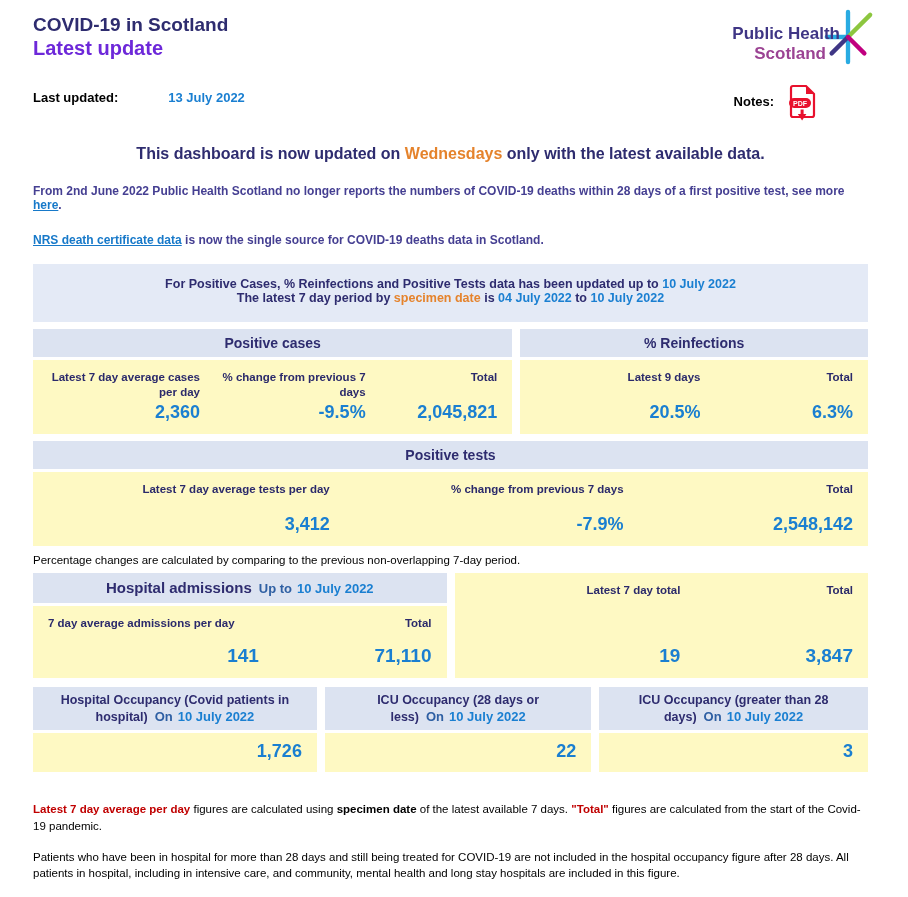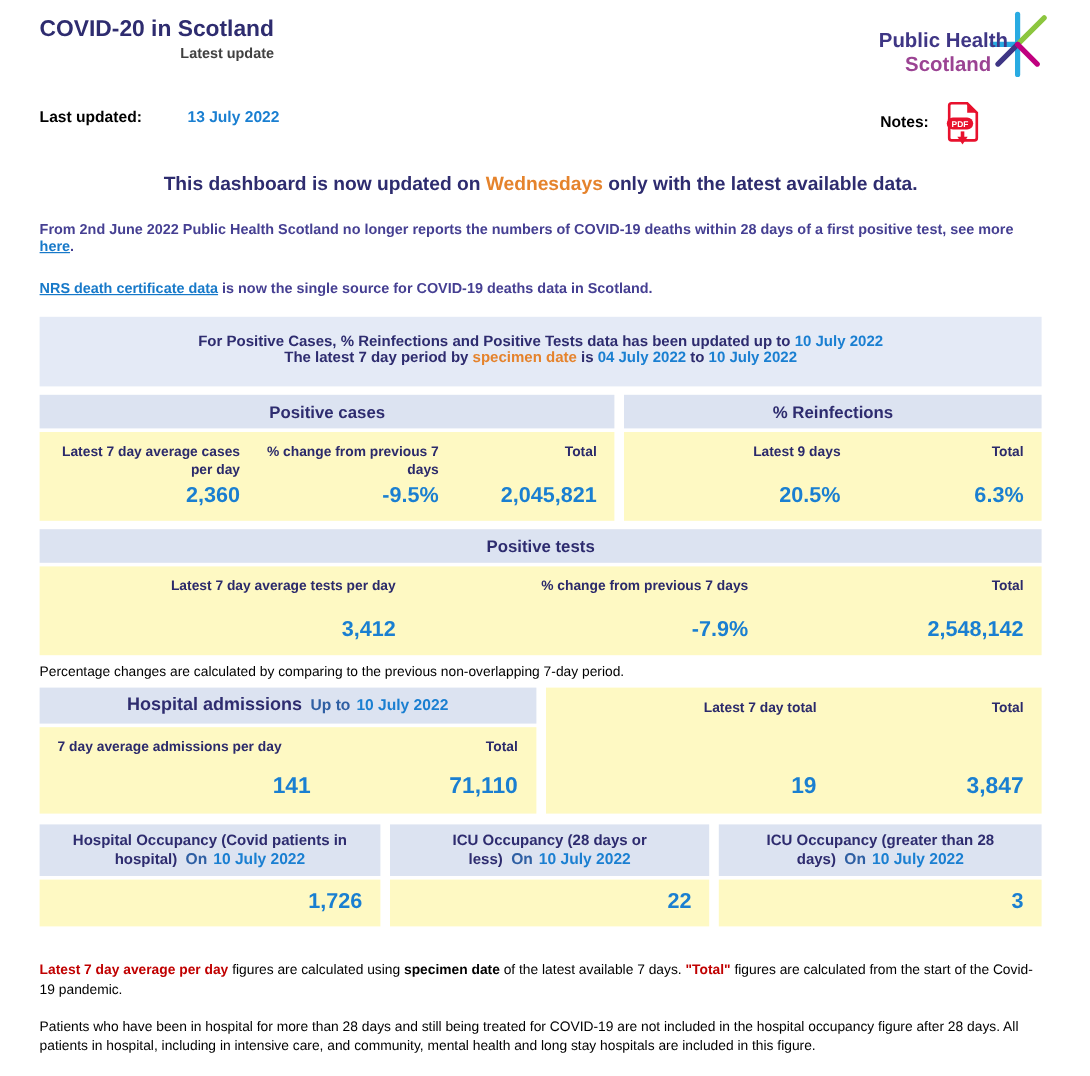--- a/index.html
+++ b/index.html
@@ -3,32 +3,32 @@
 <meta charset="utf-8">
 <style>
   * { box-sizing: border-box; margin: 0; padding: 0; }
   html,body { width: 908px; height: 897px; background:#fff; overflow:hidden;
               font-family:"Liberation Sans","DejaVu Sans",sans-serif; }
   .page { padding: 14px 40px 0 33px; }
 
   
   .header-bar { display:flex; justify-content:space-between; align-items:flex-start; }
   .title { font-size:19px; font-weight:bold; color:#2E2C6F; line-height:1.2; }
-  .subtitle { font-size:12px; font-weight:bold; color:#404040;text-align:right; }
+  .subtitle { font-size:20px; font-weight:bold; color:#6d28d9; }
   .logo { position:relative; width:190px; height:62px; flex:0 0 auto; }
   .logo-text { position:absolute; right:28px; top:10px; text-align:right; line-height:1.15; }
   .logo-line1 { font-size:17px; font-weight:bold; color:#3F3685; white-space:nowrap; }
   .logo-line2 { font-size:17px; font-weight:bold; color:#9B4393; padding-right:14px; }
   .logo svg { position:absolute; right:-6px; top:-6px; }
 
   
   .meta-row { display:flex; justify-content:space-between; margin-top:14px; align-items:flex-start; }
   .meta-left { display:flex; }
   .meta-label { font-size:13px; font-weight:bold; color:#000; }
-  .meta-date { font-size:13px; font-weight:bold; color:#1A7FD1; margin-left:38px; }
+  .meta-date { font-size:13px; font-weight:bold; color:#1A7FD1; margin-left:50px; }
   .meta-right { display:flex; align-items:flex-start; margin-right:52px; }
   .notes-label { font-size:13px; font-weight:bold; color:#000; margin-top:4px; }
   .pdf-btn { margin-left:14px; margin-top:-6px; cursor:pointer; background:none; border:none; }
 
   
   .notice-center { margin-top:20px; text-align:center; font-size:16px; font-weight:bold; color:#2E2C6F; }
   .hl-orange { color:#E5832C; }
   .notice-left { margin-top:21px; font-size:12px; font-weight:bold; color:#453F92; }
   .link { color:#1779C9; text-decoration:underline; cursor:pointer; }
 
@@ -81,21 +81,21 @@
   .fn-bold { font-weight:bold; }
   .footnotes p + p { margin-top:15px; }
 </style>
 </head>
 <body>
 
 <div class="page">
 
   <div class="header-bar">
     <div>
-      <div class="title">COVID-20 in Scotland</div>
+      <div class="title">COVID-19 in Scotland</div>
       <div class="subtitle">Latest update</div>
     </div>
     <div class="logo">
       <svg width="52" height="58" viewBox="0 0 54 58">
         <g stroke-linecap="round" stroke-width="4.5" fill="none">
           <line x1="27" y1="3" x2="27" y2="55" stroke="#29ABE2"></line>
           <line x1="27" y1="29" x2="50" y2="6" stroke="#8CC63F"></line>
           <line x1="5" y1="29" x2="27" y2="29" stroke="#29ABE2"></line>
           <line x1="27" y1="29" x2="10" y2="46" stroke="#3F3685"></line>
           <line x1="27" y1="29" x2="44" y2="46" stroke="#C0007F"></line>

